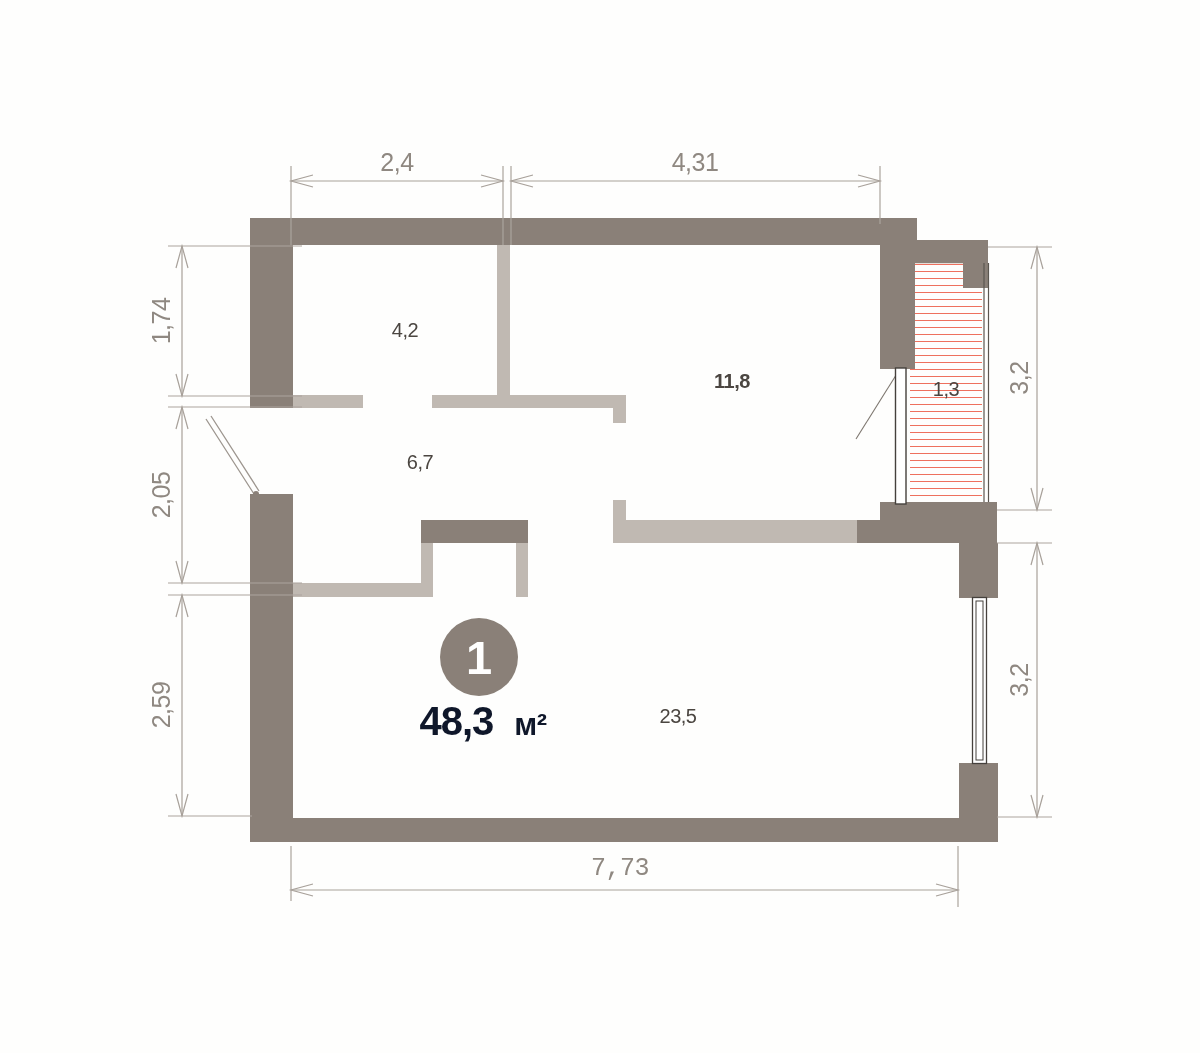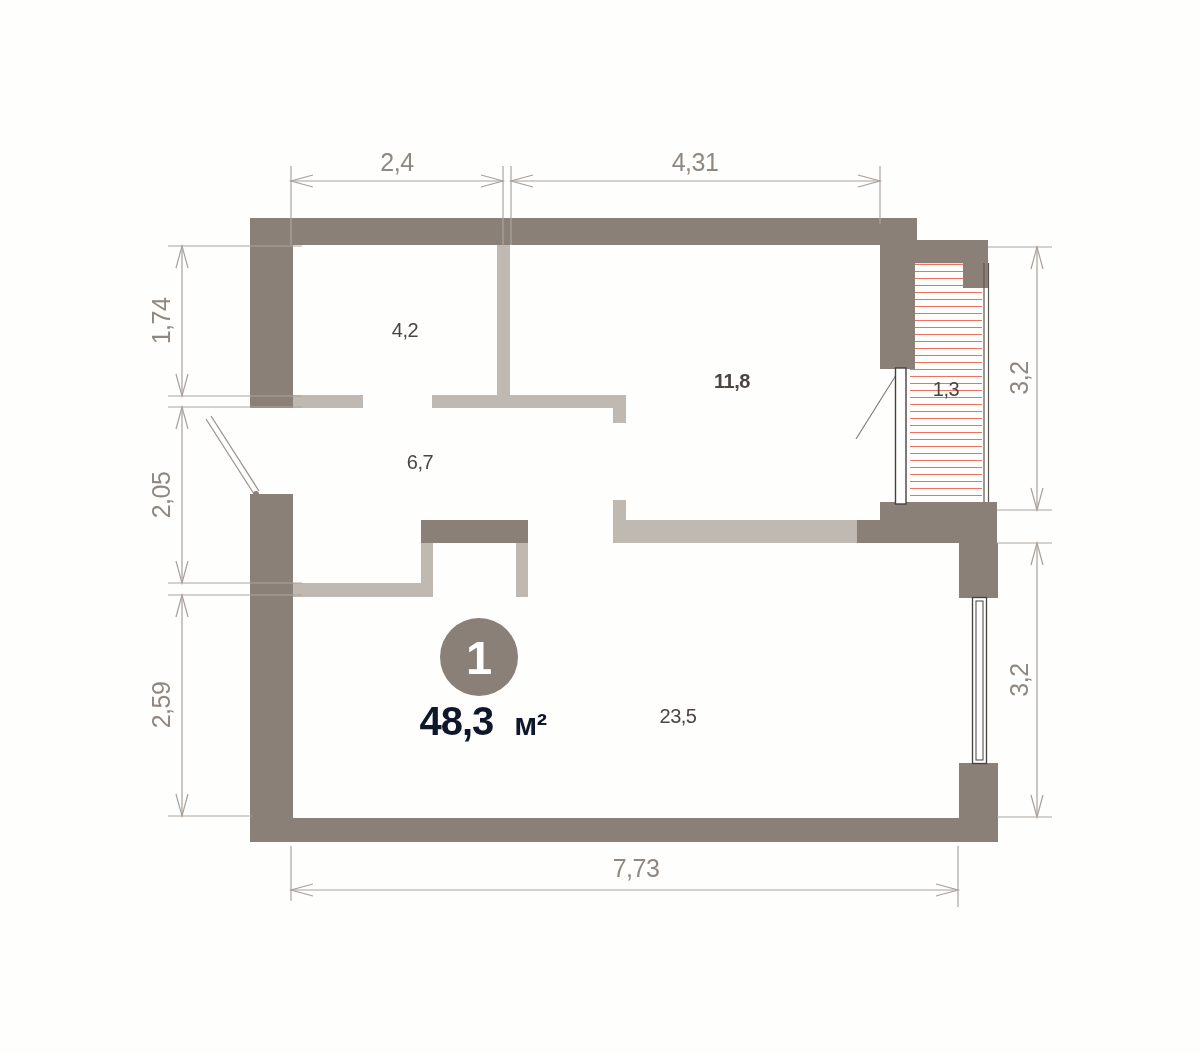--- a/index.html
+++ b/index.html
@@ -100,21 +100,21 @@
   <div class="roomlabel" style="left:946px;top:389px;">1,3</div>
   <div class="roomlabel" style="left:678px;top:706px;margin-top:10px;">23,5</div>
 
   <div class="dimtext" style="left:397px;top:162px;">2,4</div>
   <div class="dimtext" style="left:695px;top:162px;text-align:right;">4,31</div>
   <div class="dimtext rot" style="left:161px;top:321px;">1,74</div>
   <div class="dimtext rot" style="left:161px;top:495px;">2,05</div>
   <div class="dimtext rot" style="left:161px;top:705px;">2,59</div>
   <div class="dimtext rot" style="left:1019px;top:378px;">3,2</div>
   <div class="dimtext rot" style="left:1019px;top:680px;">3,2</div>
-  <div class="dimtext" style="left:636px;top:868px;">7,73</div>
+  <div class="dimtext" style="left:620px;top:868px;font-family:Liberation Mono, monospace;">7,73</div>
 
   <div class="badge">
     <span>1</span>
   </div>
   <div class="arealabel">
     <span class="val">48,3</span>
     <span class="unit">м²</span>
   </div>
 
 </div>

